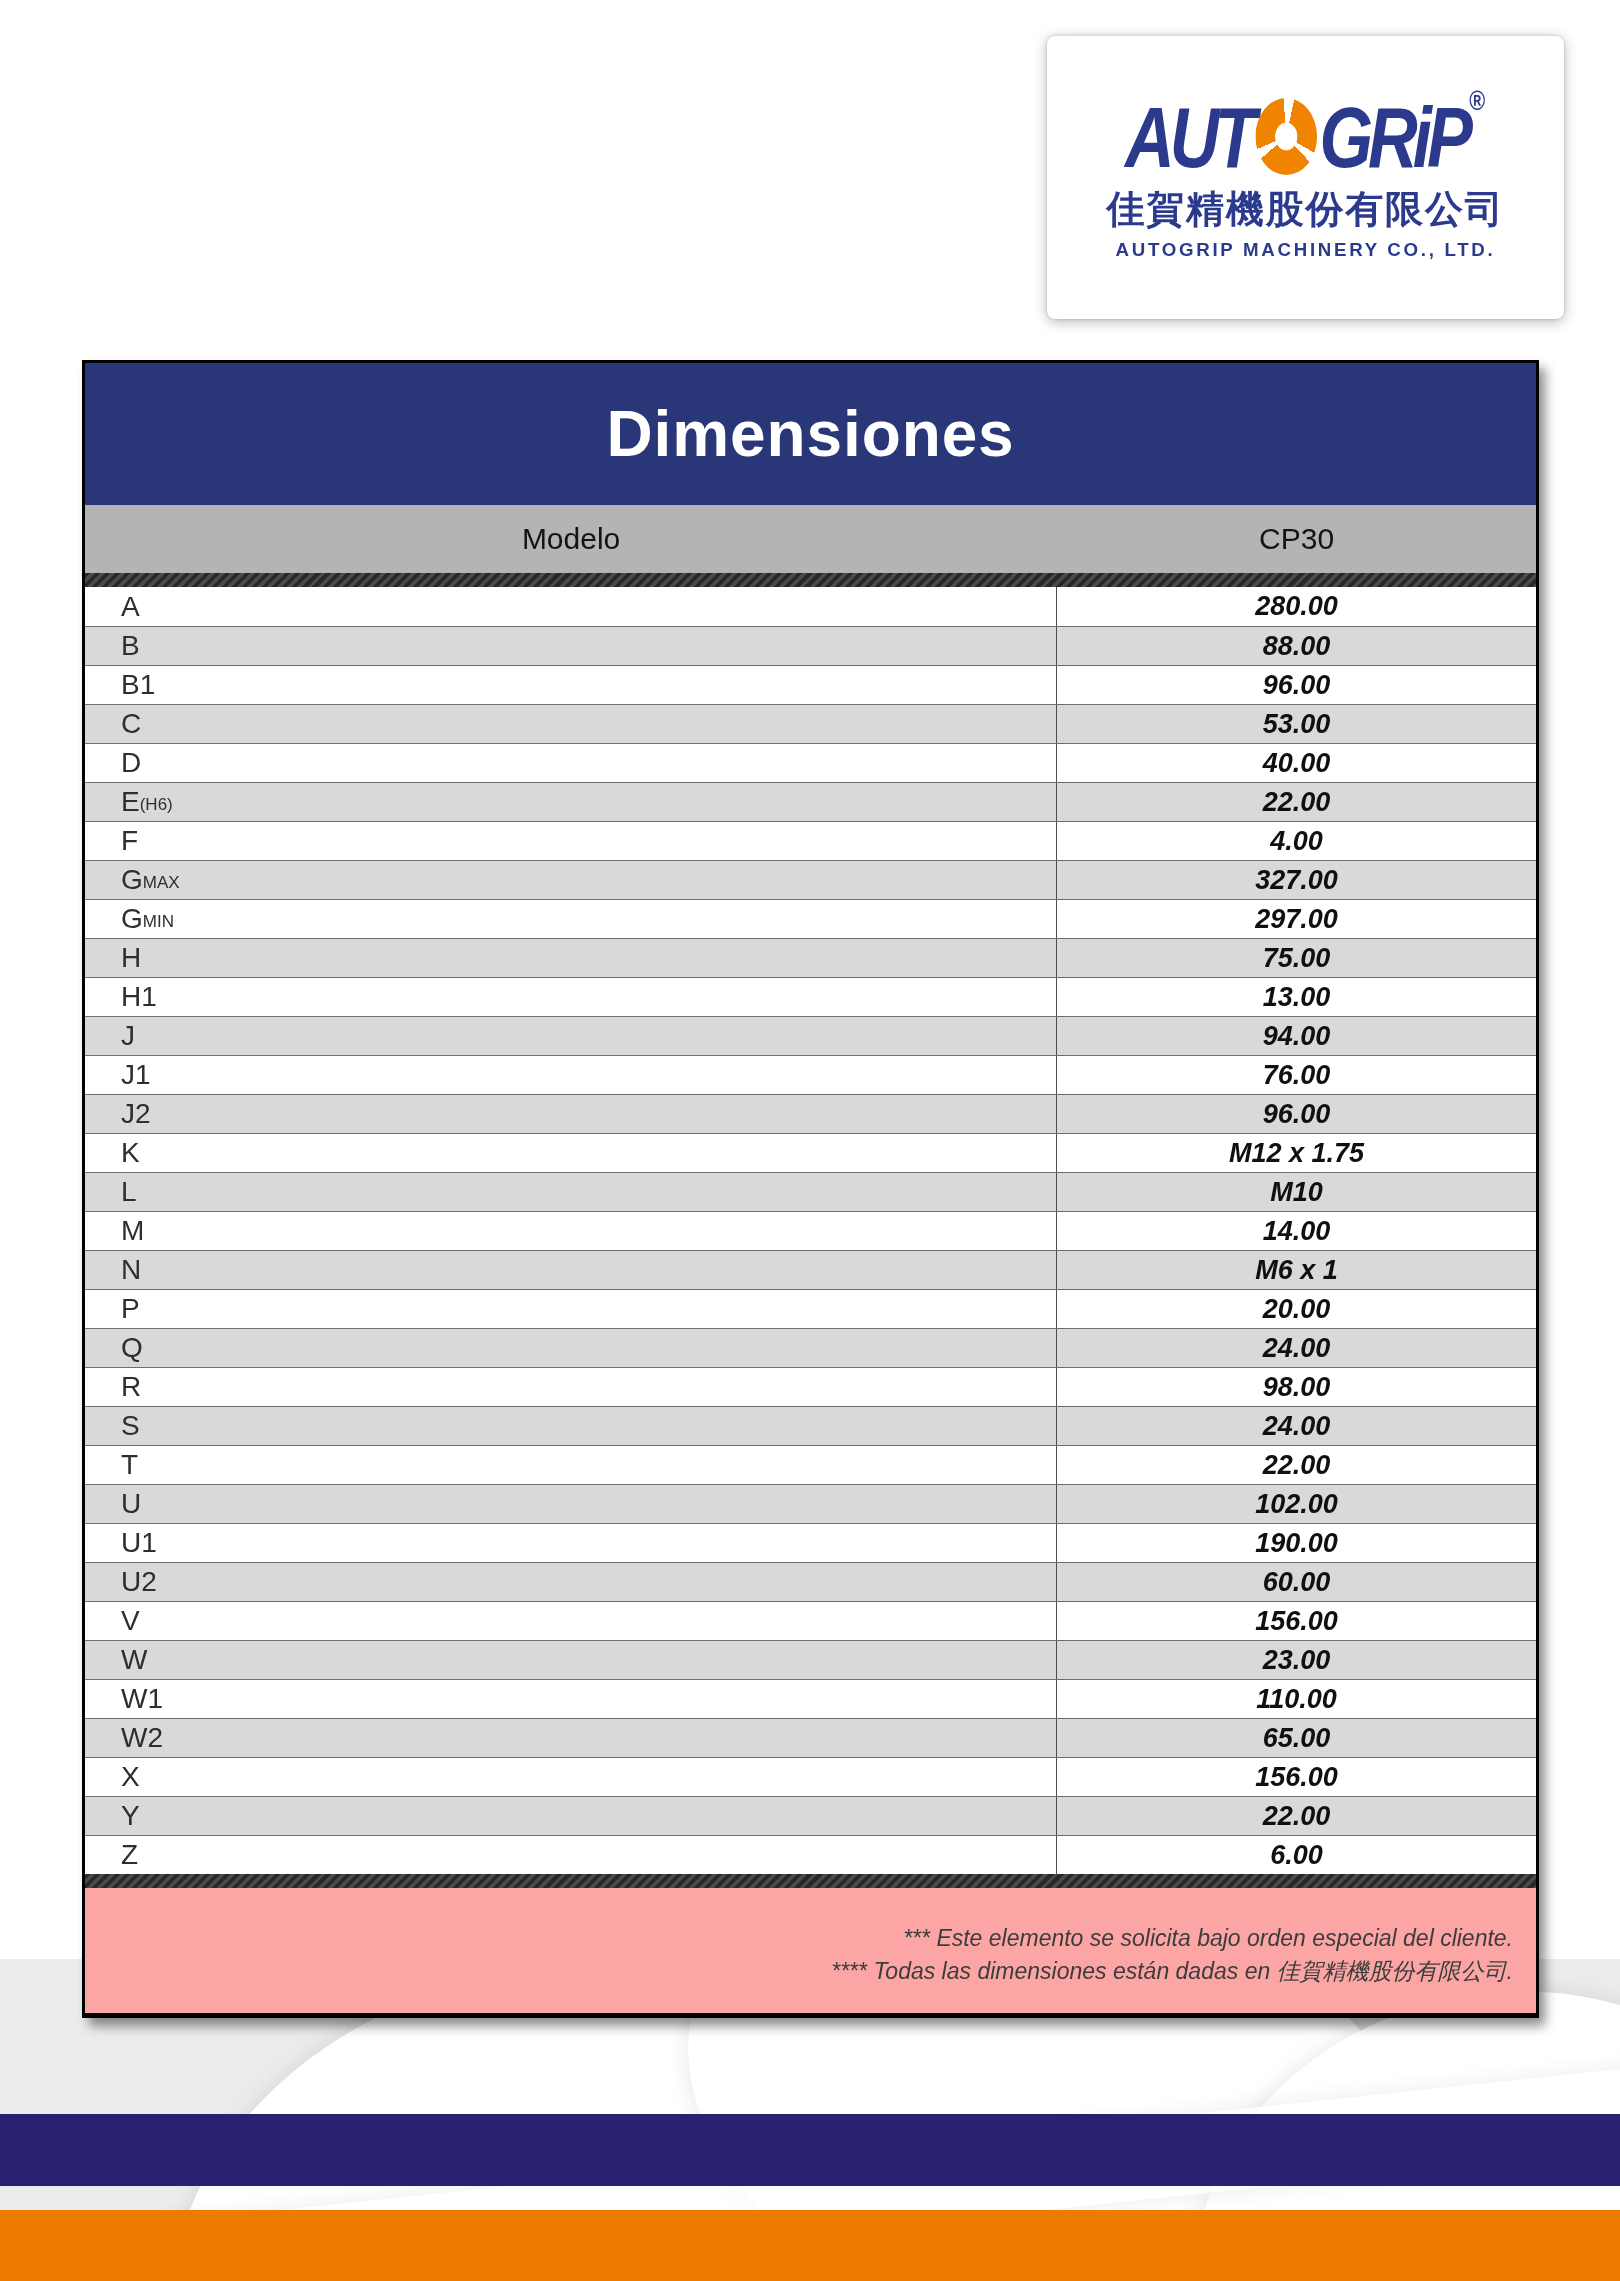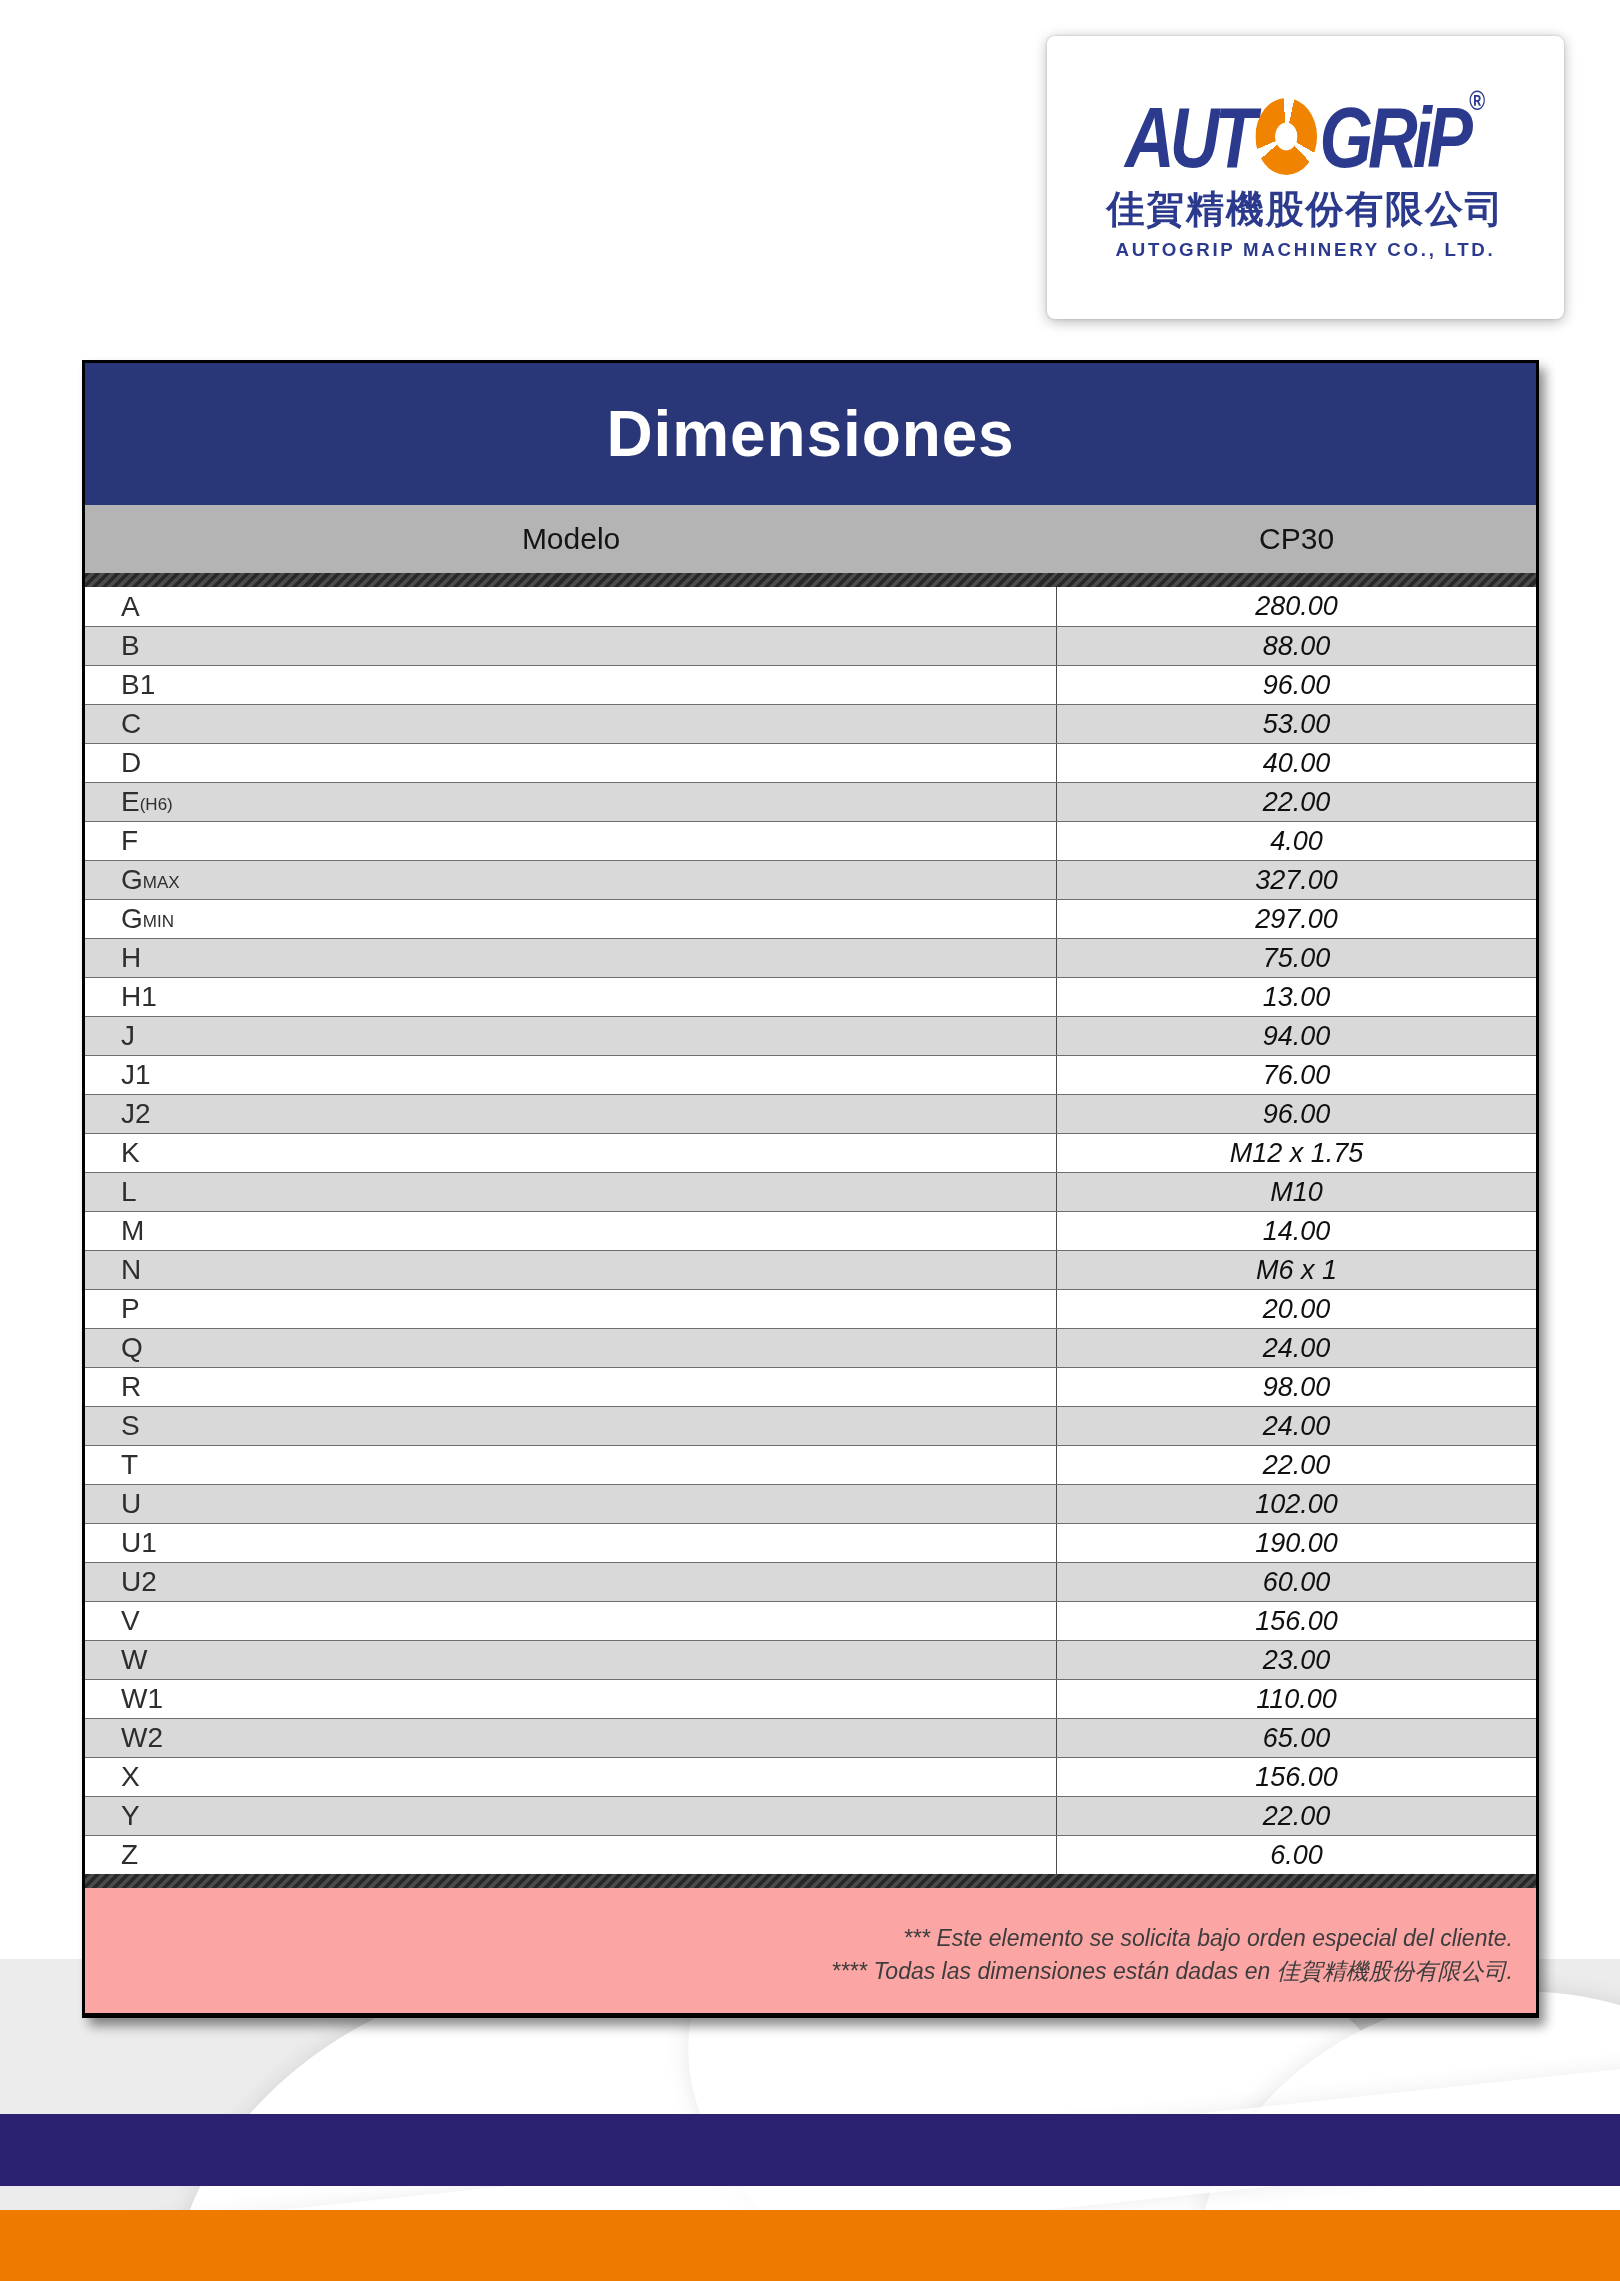--- a/index.html
+++ b/index.html
@@ -86,21 +86,21 @@
   .row:nth-child(odd) { background:#ffffff; }
   .row + .row{ border-top:1.8px solid #6e6e6e; }
   .cell-l{
     width:67%; display:flex; align-items:center; padding-left:36px;
     font-size:28px; color:#2e2e2e;
     border-right:1.8px solid #4d4d4d;
   }
   .cell-l .sub{ font-size:17px; align-self:center; margin-top:6px; }
   .cell-r{
     width:33%; display:flex; align-items:center; justify-content:center;
-    font-size:27px; font-weight:normal; font-style:italic; color:#101010;
+    font-size:27px; font-weight:bold; font-style:italic; color:#101010;
   }
   .footer-band{
     height:125px; display:flex; flex-direction:column;
     justify-content:center; align-items:flex-end;
     padding:16px 23px 5.3px 0; gap:5.3px;
   }
   .note{ font-style:italic; font-size:23px; color:#3c3c3c; line-height:1.2; }
 </style>
 </head>
 <body>

